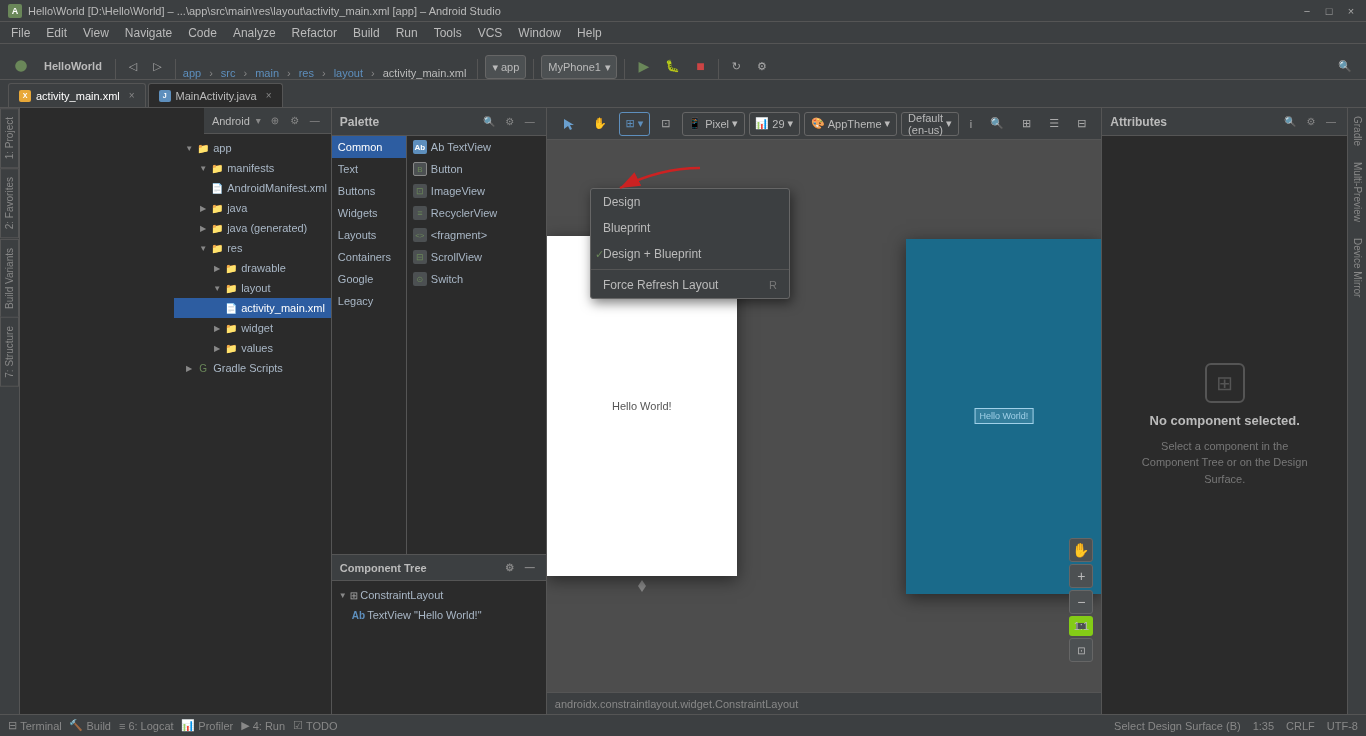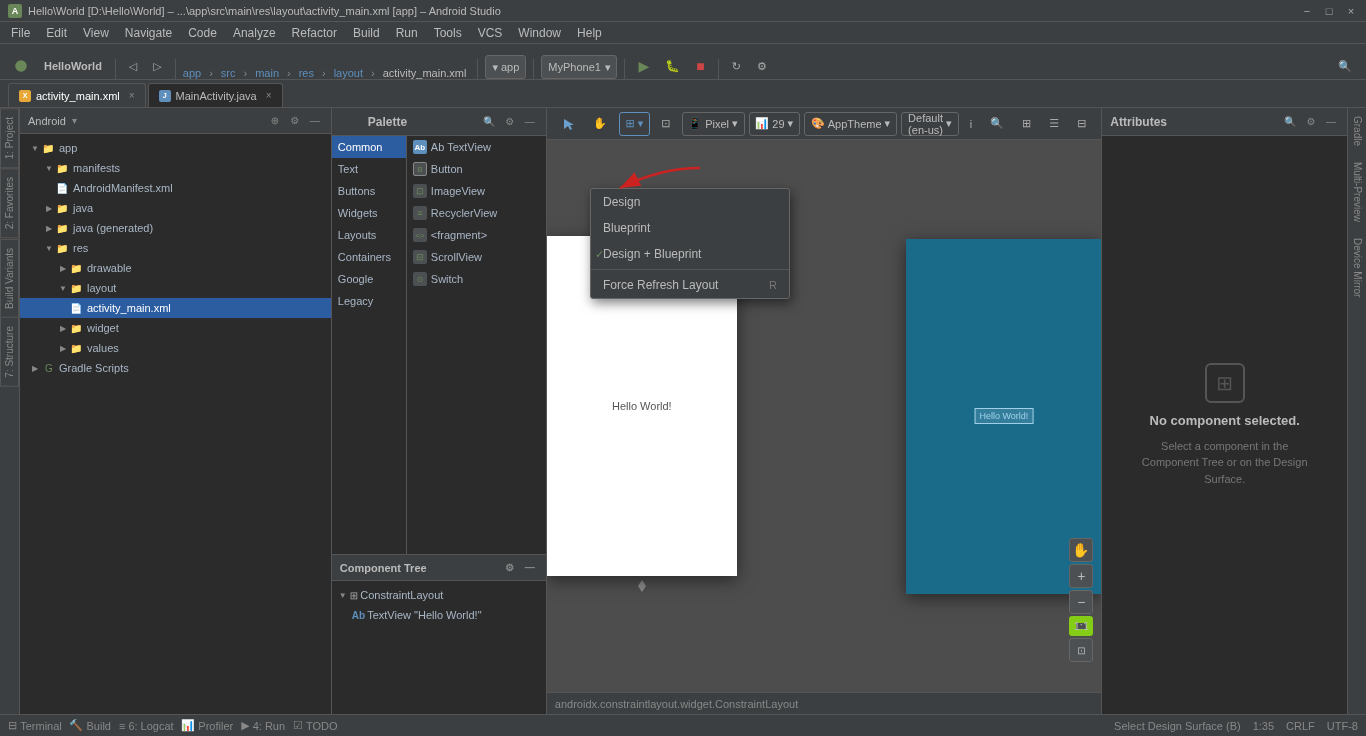--- a/index.html
+++ b/index.html
@@ -172,20 +172,21 @@
       position: relative;
     }
 
     
     .project-panel {
       width: 330px;
       background: #2b2b2b;
       border-right: 1px solid #555;
       display: flex;
       flex-direction: column;
+      align-items: flex-end;
     }
     .panel-header {
       height: 26px;
       background: #3c3f41;
       display: flex;
       align-items: center;
       padding: 0 8px;
       gap: 6px;
       border-bottom: 1px solid #555;
       font-size: 11px;
@@ -272,21 +273,20 @@
       display: flex;
       align-items: center;
       padding: 0 8px;
       gap: 6px;
       border-bottom: 1px solid #555;
     }
     .palette-title {
       font-size: 12px;
       color: #bbb;
       font-weight: bold;
-      margin-left: 28px;
     }
     .palette-header-controls {
       margin-left: auto;
       display: flex;
       gap: 4px;
     }
 
     .palette-body {
       display: flex;
       flex: 1;

